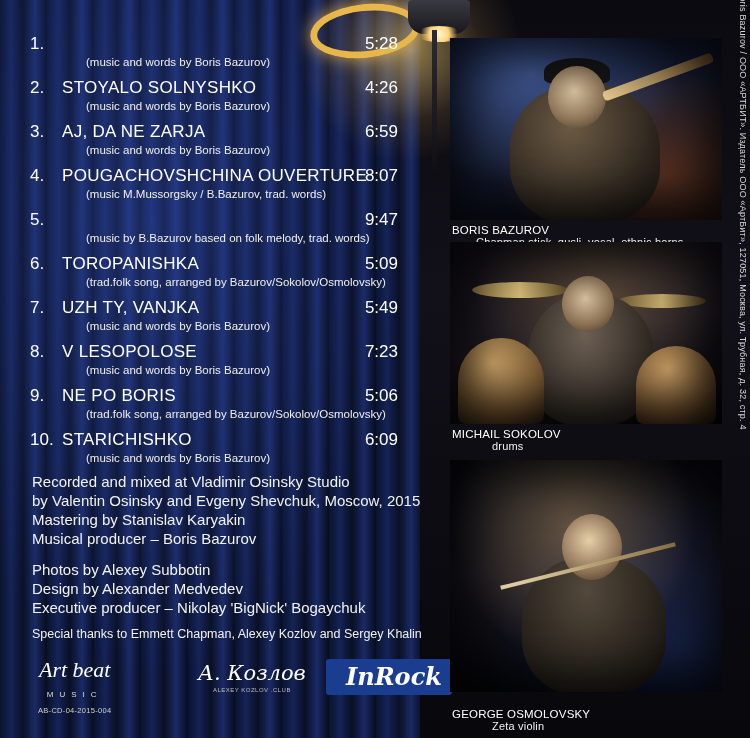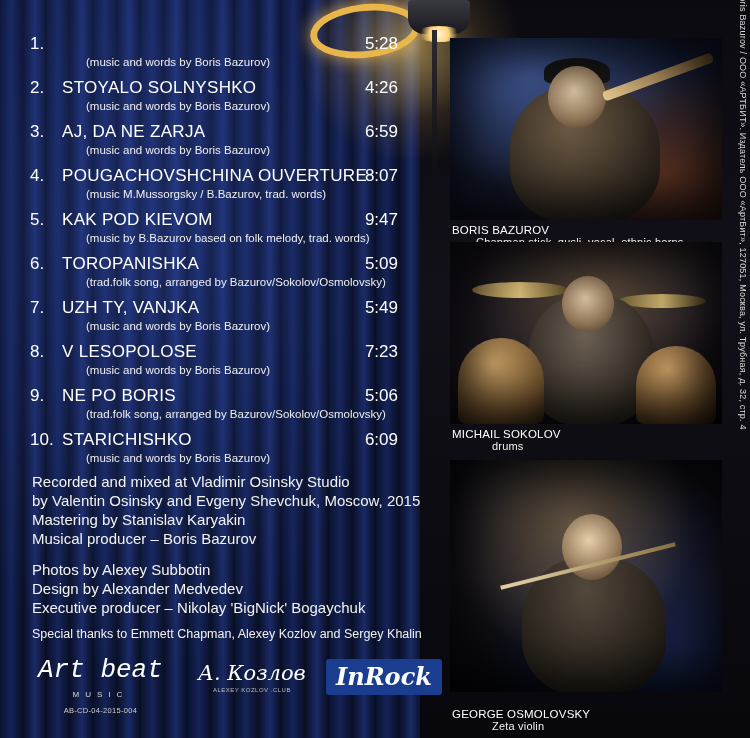--- a/index.html
+++ b/index.html
@@ -72,30 +72,30 @@
 
   
   .credits{position:absolute;left:32px;top:472px;width:400px;font-size:15px;line-height:19px;color:#f2f2f2;}
   .credits .gap{height:12px;}
 
   .thanks{position:absolute;left:32px;top:627px;font-size:12.5px;color:#f2f2f2;}
 
   
   .logos{position:absolute;left:30px;top:660px;width:400px;height:62px;}
   .logo-ab{position:absolute;left:8px;top:0;text-align:center;}
-  .logo-ab .ab1{font-family:Liberation Mono, monospace;font-style:italic;font-size:26px;color:#ffffff;line-height:20px;}
+  .logo-ab .ab1{font-family:Liberation Serif, serif;font-style:italic;font-size:22px;color:#ffffff;line-height:20px;}
   .logo-ab .ab2{font-size:8px;letter-spacing:6px;color:#dcdcdc;margin-top:10px;}
   .logo-ab .abcode{font-size:7.5px;color:#cfcfcf;margin-top:7px;letter-spacing:.3px;}
   .logo-kozlov{position:absolute;left:168px;top:2px;text-align:center;}
   .logo-kozlov .k1{font-family:"DejaVu Serif",serif;font-style:italic;font-size:21px;color:#fff;line-height:22px;}
   .logo-kozlov .k2{font-size:6px;color:#bdbdbd;letter-spacing:.5px;margin-top:3px;}
   .logo-inrock{position:absolute;left:296px;top:2px;}
   .logo-inrock .ir{
     font-family:"DejaVu Serif",serif;font-style:italic;font-weight:bold;font-size:24px;color:#fff;
-    background:#1b3d8f;padding:3px 10px 4px 10px;border-radius:3px;
+    background:#1b3d8f;padding:3px 10px 4px 20px;border-radius:3px;
   }
 
   
   .photo{position:absolute;overflow:hidden;background:#000;}
   .p1{left:450px;top:38px;width:272px;height:182px;}
   .p2{left:450px;top:242px;width:272px;height:182px;}
   .p3{left:450px;top:460px;width:272px;height:232px;}
 
   .cap{position:absolute;left:452px;font-size:11.5px;color:#fff;letter-spacing:.2px;}
   .cap .c-name{font-size:11.5px;color:#fff;}
@@ -173,21 +173,20 @@
 
   <div class="track">
     <span class="t-num">4.</span>
     <span class="t-title">POUGACHOVSHCHINA OUVERTURE</span>
     <span class="t-time">8:07</span>
     <span class="t-sub">(music M.Mussorgsky / B.Bazurov, trad. words)</span>
   </div>
 
   <div class="track">
     <span class="t-num">5.</span>
-    <span class="t-title">KAK POD KIEVOM</span>
     <span class="t-time">9:47</span>
     <span class="t-sub">(music by B.Bazurov based on folk melody, trad. words)</span>
   </div>
 
   <div class="track">
     <span class="t-num">6.</span>
     <span class="t-title">TOROPANISHKA</span>
     <span class="t-time">5:09</span>
     <span class="t-sub">(trad.folk song, arranged by Bazurov/Sokolov/Osmolovsky)</span>
   </div>

